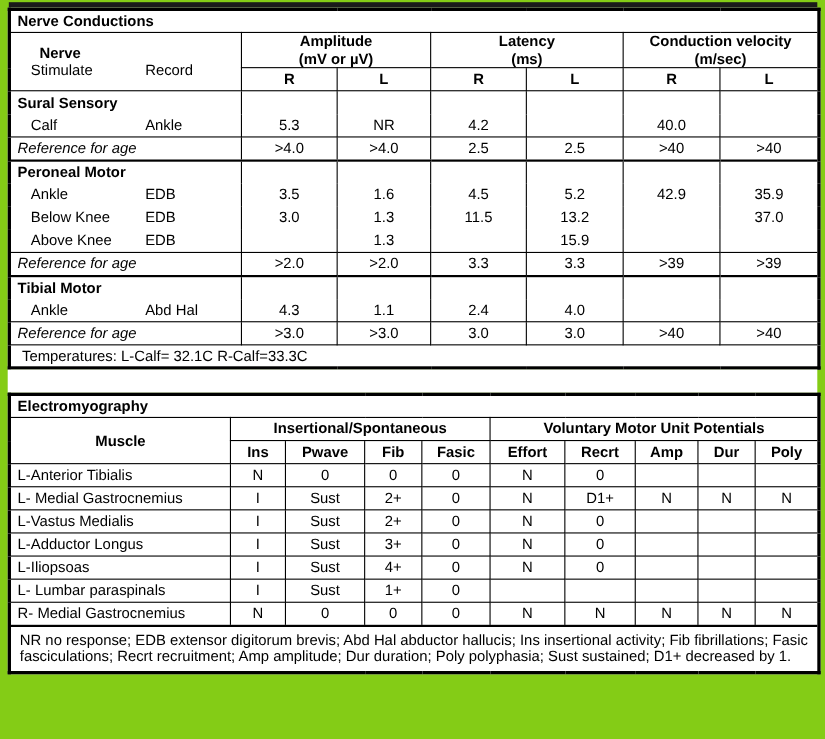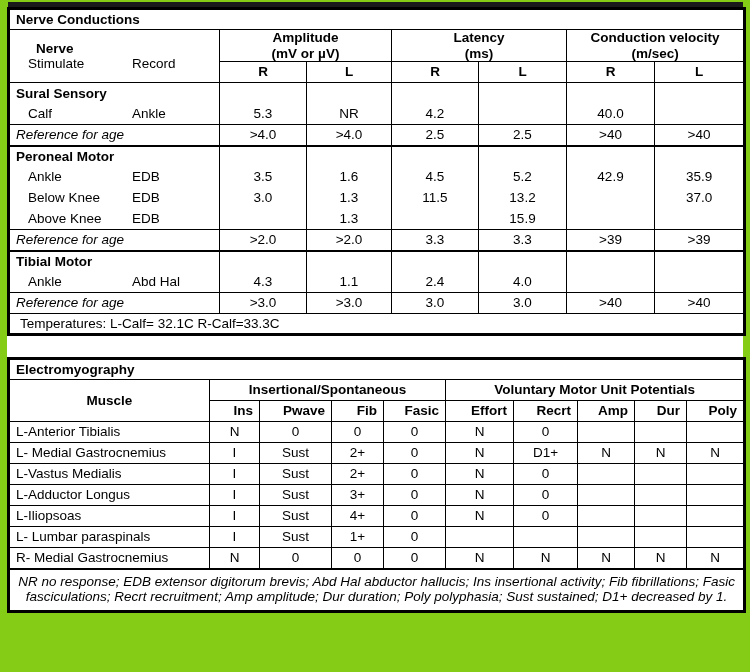--- a/index.html
+++ b/index.html
@@ -80,30 +80,29 @@
     font-size: 13px;
     height: 26px;
     padding-left: 10px !important;
   }
   .spacer-row td {
     border: 0 !important;
     height: 10px;
     padding: 0;
   }
   .emg-hdr-big { font-weight: bold; text-align: center; font-size: 14.5px; height: 28px; }
-  .emg-sub { font-weight: bold; text-align: right; font-size: 14px; height: 28px; }
+  .emg-sub { font-weight: bold; text-align: center; font-size: 14px; height: 28px; }
   .emg-row td { height: 30px; font-size: 14px; }
   .emg-muscle { text-align: left; font-size: 14px; }
   .footnote {
-    font-style: italic;
     font-size: 12.5px;
     line-height: 1.45;
     padding: 4px 8px 5px 8px !important;
     height: auto;
-    text-align: center;
+    text-align: left;
   }
   .val { text-align: center; font-size: 14px; }
   .ref { text-align: center; font-size: 13.5px; }
 </style>
 </head>
 <body>
 
 <div id="page">
 
   <div class="topbar"></div>

